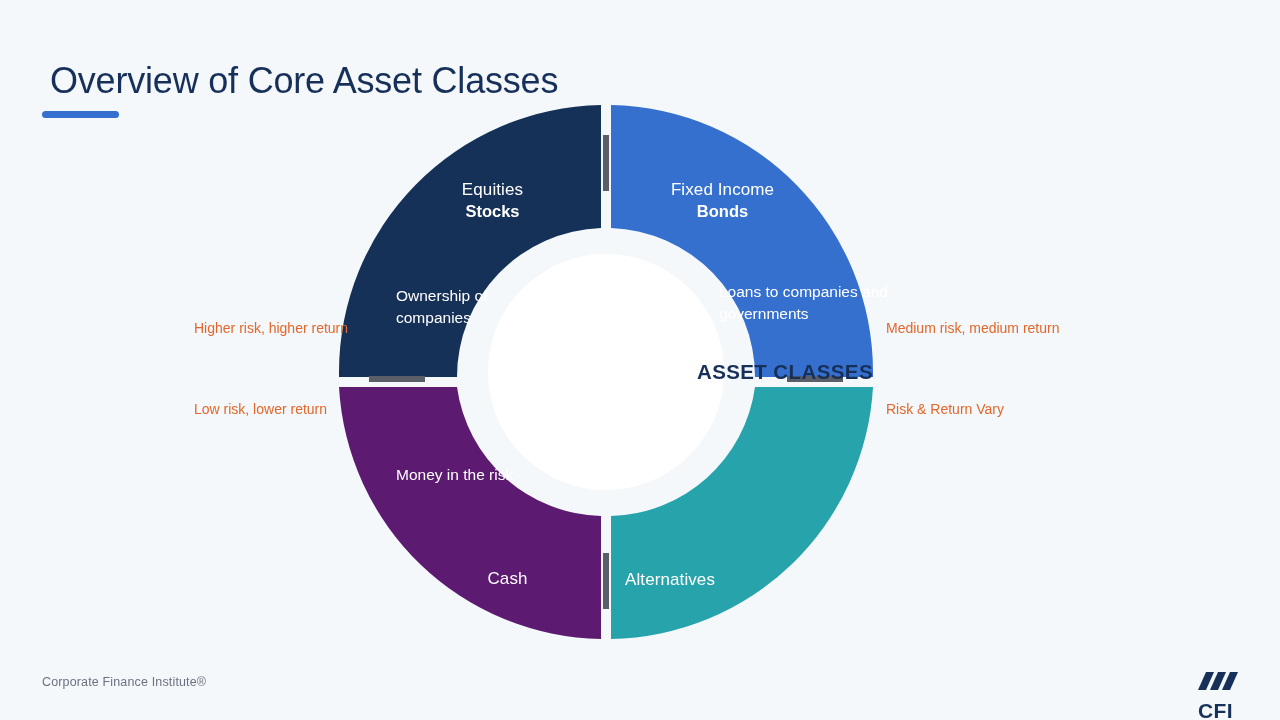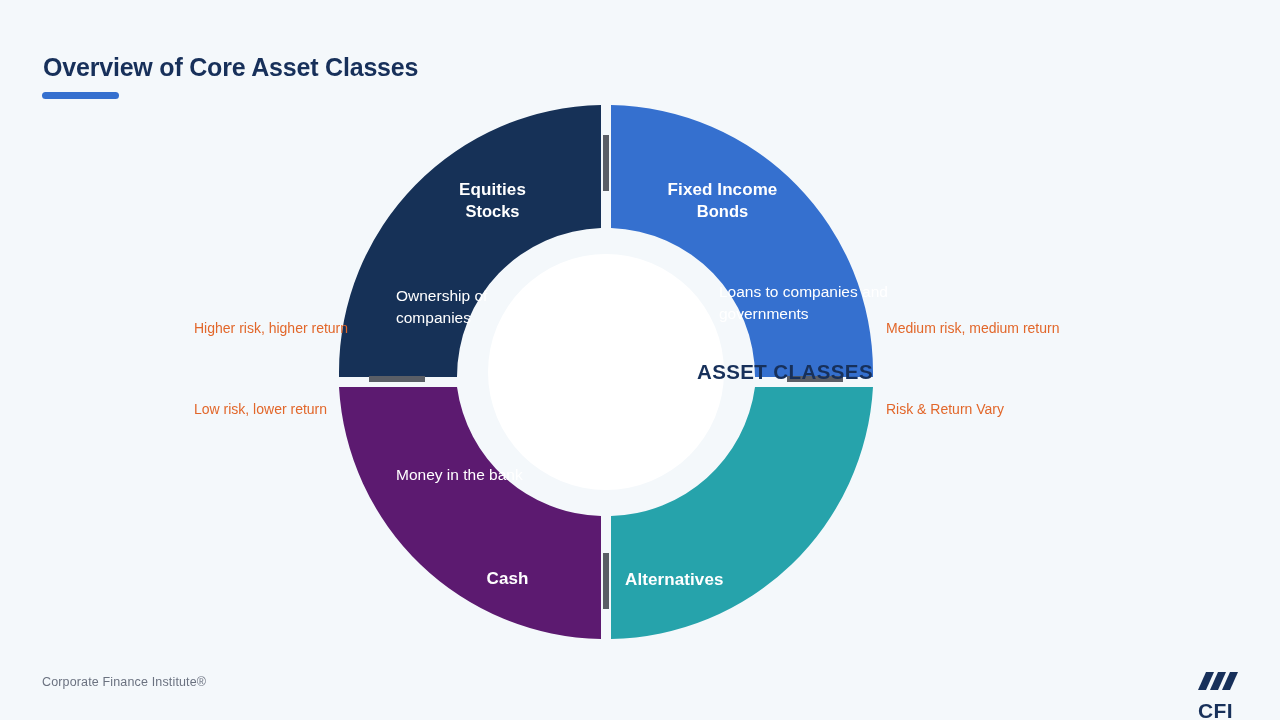--- a/index.html
+++ b/index.html
@@ -15,26 +15,26 @@
     position: relative;
   }
 
   
   .title-block {
     position: absolute;
     left: 42px;
     top: 52px;
   }
   .page-title {
-    font-size: 25px;
-    font-weight: bold;
+    font-size: 36px;
+    font-weight: normal;
     color: #17305a;
     letter-spacing: -0.2px;
     line-height: 1.15;
-    margin: 1px;
+    margin: 8px;
     white-space: nowrap;
   }
   .title-rule {
     width: 77px;
     height: 7px;
     border-radius: 4px;
     background: #3570cf;
     margin-top: 10px;
   }
 
@@ -70,21 +70,21 @@
   }
 
   
   .seg-text {
     position: absolute;
     color: #ffffff;
     line-height: 1.28;
   }
   .seg-title {
     font-size: 17px;
-    font-weight: bold;
+    font-weight: normal;
     letter-spacing: 0.1px;
   }
   .seg-sub {
     font-size: 16.5px;
     font-weight: bold;
   }
   .seg-desc {
     font-size: 15.5px;
     font-weight: normal;
     line-height: 1.45;
@@ -179,21 +179,21 @@
   <div class="seg-sub">Stocks</div>
 </div>
 <div class="seg-text seg-desc" id="eq-desc">Ownership of companies</div>
 
 <div class="seg-text" id="fi-head">
   <div class="seg-title">Fixed Income</div>
   <div class="seg-sub">Bonds</div>
 </div>
 <div class="seg-text seg-desc" id="fi-desc">Loans to companies and governments</div>
 
-<div class="seg-text seg-desc" id="cash-desc">Money in the bank</div>
+<div class="seg-text seg-desc" id="cash-desc">Money in the risk</div>
 <div class="seg-text" id="cash-head">
   <div class="seg-title">Cash</div>
 </div>
 
 <div class="seg-text" id="alt-head">
   <div class="seg-title">Alternatives</div>
 </div>
 
 <div class="side-note" id="note-left-top">Higher risk, higher return</div>
 <div class="side-note" id="note-left-bottom">Low risk, lower return</div>

